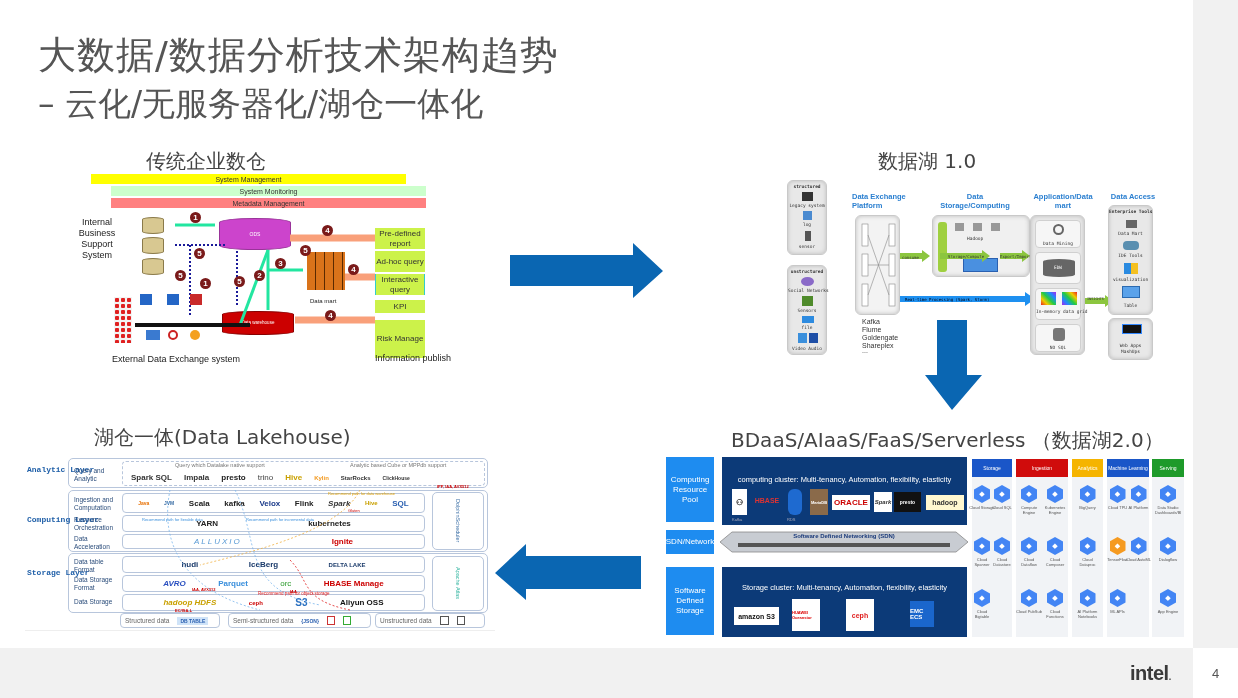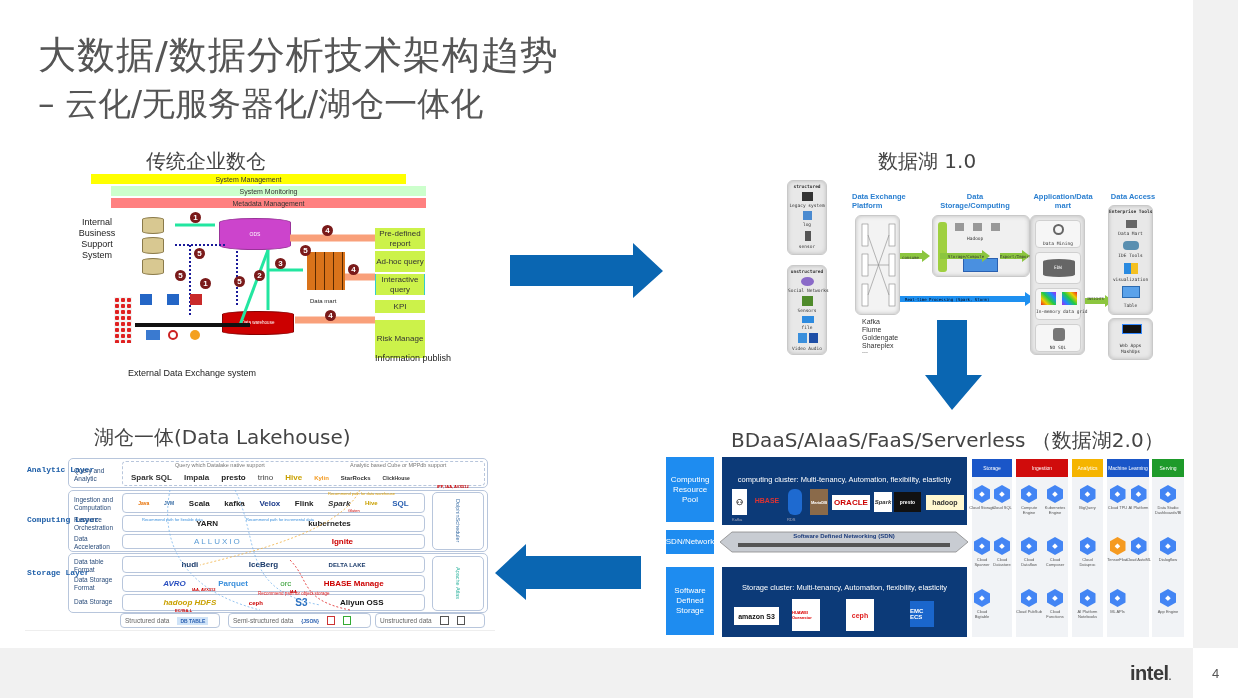--- a/index.html
+++ b/index.html
@@ -120,21 +120,21 @@
   <div class="num" style="left:234px; top:276px;">5</div>
   <div class="num" style="left:300px; top:245px;">5</div>
 
   <div class="abs" style="left:114px; top:297px; width:18px; height:46px; background:radial-gradient(circle,#e02020 2px,transparent 2.5px) 0 0/6px 6px, #f3f3f3;"></div>
   <div class="abs" style="left:140px; top:294px; width:12px; height:11px; background:#2466c6;"></div>
   <div class="abs" style="left:167px; top:294px; width:12px; height:11px; background:#2466c6;"></div>
   <div class="abs" style="left:190px; top:294px; width:12px; height:11px; background:#c92a2a;"></div>
   <div class="abs" style="left:146px; top:330px; width:14px; height:10px; background:#3a7ad0;"></div>
   <div class="abs" style="left:168px; top:330px; width:10px; height:10px; border:2px solid #c22; border-radius:50%;"></div>
   <div class="abs" style="left:190px; top:330px; width:10px; height:10px; background:#f4a020; border-radius:50%;"></div>
-  <div class="dw-label" style="left:128px; top:354px;margin-top:14px;">External Data Exchange system</div>
+  <div class="dw-label" style="left:112px; top:354px;">External Data Exchange system</div>
 
   <div class="pub-box" style="top:228px; height:21px;">Pre-defined report</div>
   <div class="pub-box" style="top:251px; height:21px;">Ad-hoc query</div>
   <div class="pub-box" style="top:274px; height:21px; border-left:1px solid #3cc; border-right:1px solid #3cc;">Interactive query</div>
   <div class="pub-box" style="top:300px; height:13px;">KPI</div>
   <div class="pub-box" style="top:320px; height:38px;">Risk Manage</div>
   <div class="dw-label" style="left:375px; top:353px;">Information publish</div>
 </div>
 
 <svg class="big-arrow" style="left:508px; top:240px;" width="160" height="60">
@@ -299,21 +299,21 @@
     <span class="lh-logo" style="color:#222;">Flink</span>
     <span class="lh-logo" style="color:#333; font-style:italic;">Spark</span>
     <span class="lh-logo" style="color:#c9a000; font-size:6px;">Hive</span>
     <span class="lh-logo" style="color:#2a5fb0;">SQL</span>
   </div>
   <div class="lh-row" style="left:122px; top:515px; width:303px; height:17px; justify-content:center; gap:90px;">
     <span class="lh-logo" style="color:#222;">YARN</span>
     <span class="lh-logo" style="color:#222;">kubernetes</span>
   </div>
   <div class="lh-row" style="left:122px; top:534px; width:303px; height:15px; justify-content:center; gap:90px;">
-    <span class="lh-logo" style="color:#5a9bd5; letter-spacing:2px; font-weight:normal;">ALLUXIO</span>
+    <span class="lh-logo" style="color:#5a9bd5; letter-spacing:2px; font-weight:normal;font-style:italic;">ALLUXIO</span>
     <span class="lh-logo" style="color:#c00;">Ignite</span>
   </div>
 
   <div class="lh-row" style="left:122px; top:556px; width:303px; height:17px; justify-content:space-evenly;">
     <span class="lh-logo" style="color:#1a3a6a;">hudi</span>
     <span class="lh-logo" style="color:#1a3a6a;">IceBerg</span>
     <span class="lh-logo" style="color:#1a3a6a; font-size:6px;">DELTA LAKE</span>
   </div>
   <div class="lh-row" style="left:122px; top:575px; width:303px; height:17px; justify-content:space-evenly;">
     <span class="lh-logo" style="color:#2a50c0; font-style:italic;">AVRO</span>

